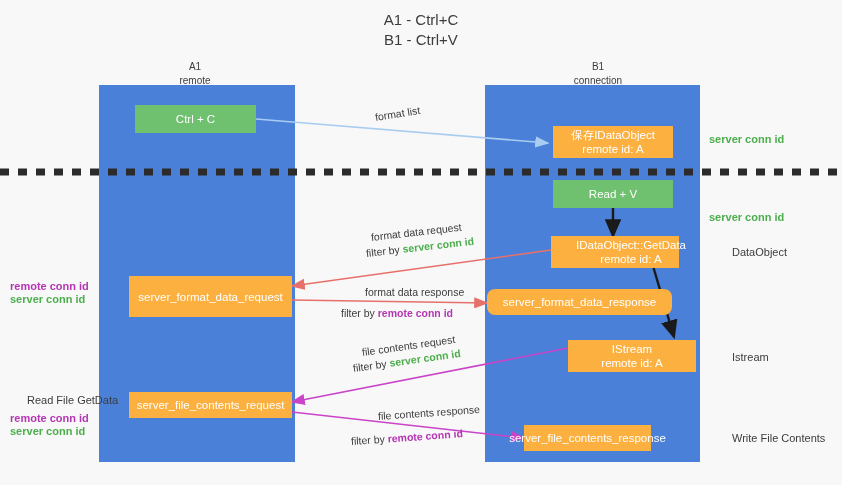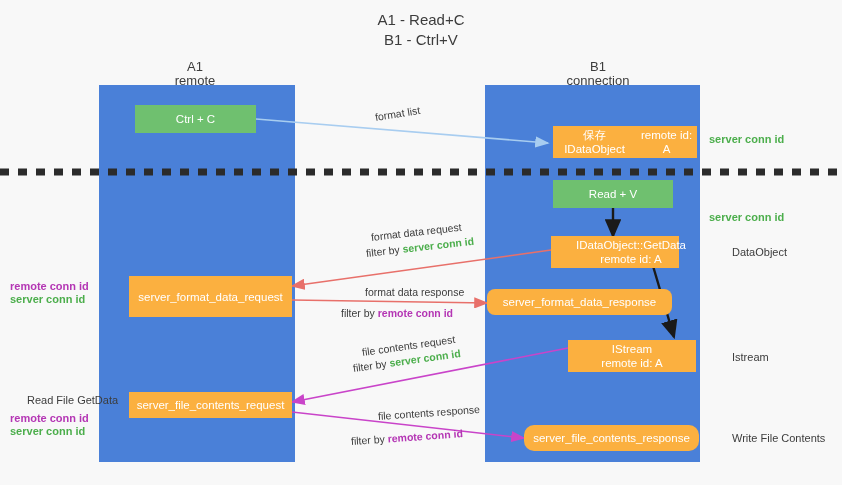--- a/index.html
+++ b/index.html
@@ -29,21 +29,21 @@
     top: 10px;
     width: 842px;
     text-align: center;
     font-size: 15px;
     color: #3c3c3c;
     line-height: 20px;
   }
   .col-header {
     position: absolute;
     text-align: center;
-    font-size: 13px;
+    font-size: 10px;
     color: #3c3c3c;
     line-height: 14px;
     width: 200px;
   }
   .column {
     position: absolute;
     background: #4a80d8;
   }
   .node {
     position: absolute;
@@ -84,21 +84,21 @@
   .rot-c { transform: rotate(-8deg); transform-origin: left center; }
   .rot-e { transform: rotate(-4deg); transform-origin: left center; }
   .rot-f { transform: rotate(-4deg); transform-origin: left center; }
 </style>
 </head>
 <body>
 
 <div id="canvas">
 
   <div class="title">
-    <div>A1 - Read+C</div>
+    <div>A1 - Ctrl+C</div>
     <div>B1 - Ctrl+V</div>
   </div>
 
   <div class="col-header" style="left:95px; top:60px;">
     <div>A1</div>
     <div>remote</div>
   </div>
   <div class="col-header" style="left:498px; top:60px;text-align:center;">
     <div>B1</div>
     <div>connection</div>
@@ -145,21 +145,21 @@
   </div>
 
   <div class="node orange" style="left:129px; top:276px; width:163px; height:41px;">
     <span>server_format_data_request</span>
   </div>
 
   <div class="node orange" style="left:129px; top:392px; width:163px; height:26px;">
     <span>server_file_contents_request</span>
   </div>
 
-  <div class="node orange" style="left:553px; top:126px; width:144px; height:32px; ">
+  <div class="node orange" style="left:553px; top:126px; width:120px; height:32px; flex-direction:column;">
     <span>保存IDataObject</span>
     <span>remote id: A</span>
   </div>
 
   <div class="node green" style="left:553px; top:180px; width:120px; height:28px;">
     <span>Read + V</span>
   </div>
 
   <div class="node orange" style="left:551px; top:236px; width:128px; height:32px; flex-direction:column;padding-left:32px;">
     <span>IDataObject::GetData</span>
@@ -168,21 +168,21 @@
 
   <div class="node orange" style="left:487px; top:289px; width:185px; height:26px;border-radius:8px;">
     <span>server_format_data_response</span>
   </div>
 
   <div class="node orange" style="left:568px; top:340px; width:128px; height:32px; flex-direction:column;">
     <span>IStream</span>
     <span>remote id: A</span>
   </div>
 
-  <div class="node orange" style="left:524px; top:425px; width:175px; height:26px;border-radius:10px;">
+  <div class="node orange" style="left:524px; top:425px; width:127px; height:26px;">
     <span>server_file_contents_response</span>
   </div>
 
   <div class="edge-label rot-a" style="left:375px; top:110px;">
     <span>format list</span>
   </div>
 
   <div class="edge-label rot-b" style="left:371px; top:230px;">
     <span>format data request</span>
   </div>

